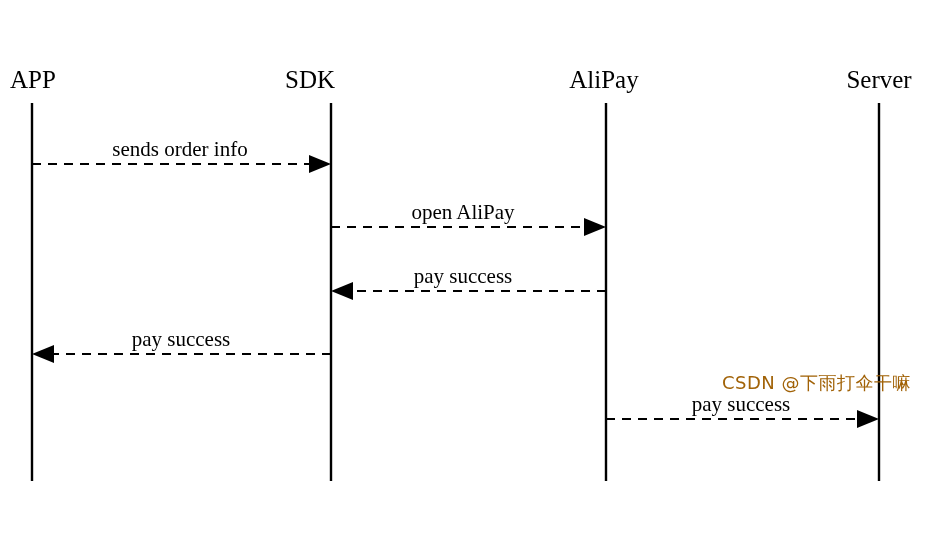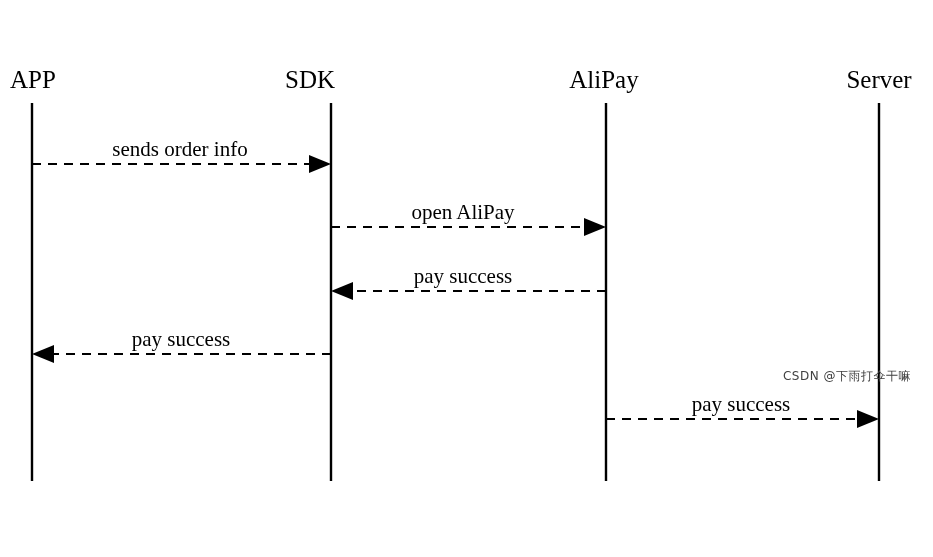--- a/index.html
+++ b/index.html
@@ -49,24 +49,24 @@
     stroke-dasharray: 9 7;
     fill: none;
   }
   .arrow-head {
     fill: #000000;
     stroke: none;
   }
   #watermark {
     position: absolute;
     right: 22px;
-    bottom: 24px;
+    bottom: 14px;
     font-family: "DejaVu Sans", "Liberation Sans", sans-serif;
-    font-size: 12px;
-    color: #404040;
+    font-size: 18px;
+    color: #a16207;
     letter-spacing: 0.5px;
     white-space: nowrap;
     user-select: none;
   }
 </style>
 </head>
 <body>
 
 <div id="diagram-root">
 

